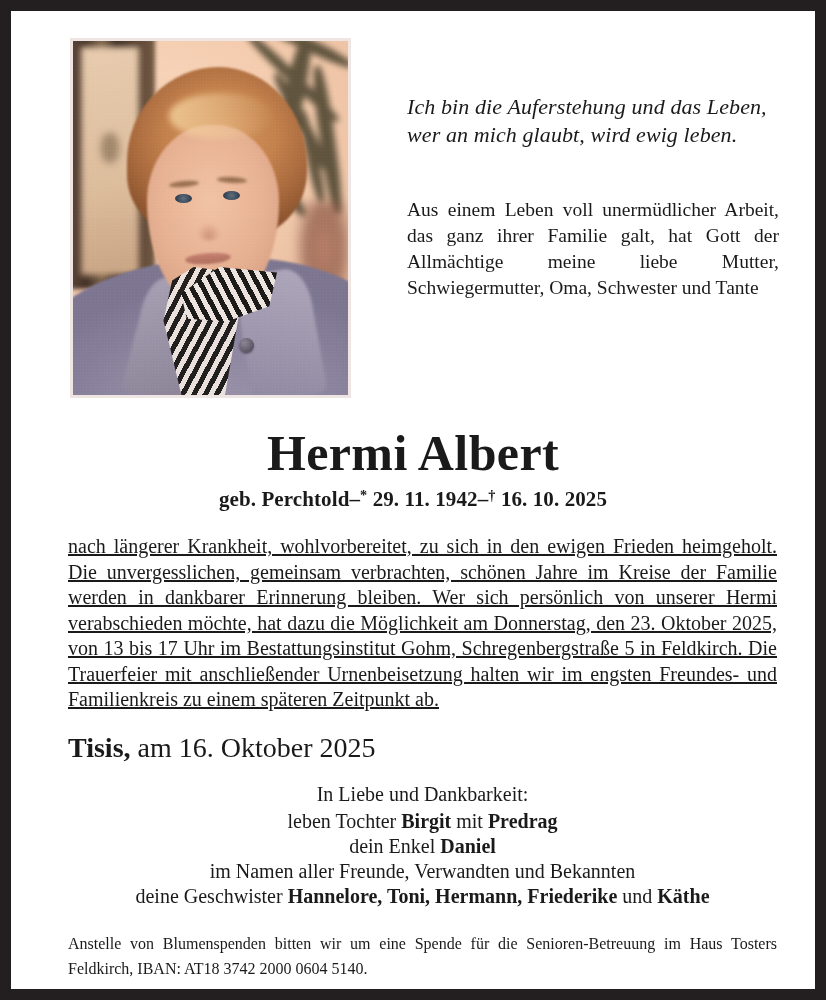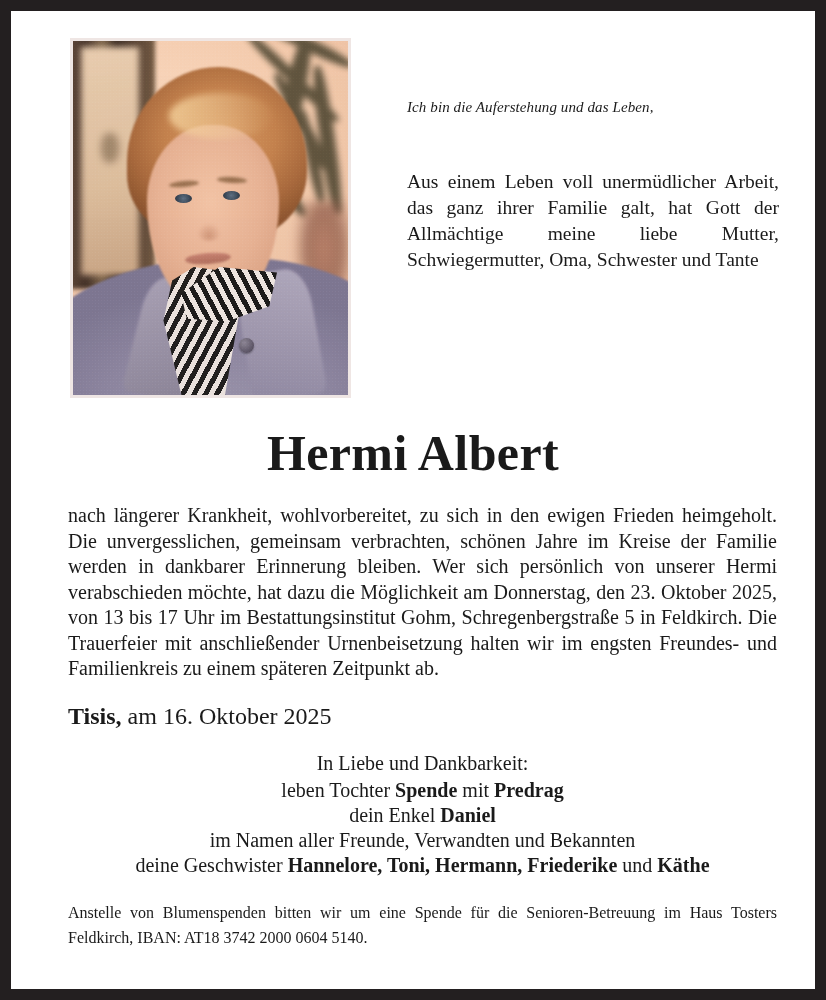--- a/index.html
+++ b/index.html
@@ -253,21 +253,21 @@
   
   .rightcol {
     position: absolute;
     left: 396px;
     top: 0;
     width: 372px;
   }
   .verse {
     margin-top: 82px;
     font-style: italic;
-    font-size: 15px;
+    font-size: 22px;
     line-height: 28px;
     letter-spacing: .1px;
   }
   .intro {
     margin-top: 48px;
     font-size: 19.5px;
     line-height: 26px;
     text-align: justify;
     text-justify: inter-word;
   }
@@ -297,24 +297,25 @@
   
   .body-wrap {
     padding: 0 38px 0 57px;
   }
   .obit {
     margin-top: 22px;
     font-size: 20px;
     line-height: 25.5px;
     text-align: justify;
     text-justify: inter-word;
+    text-decoration: underline;
   }
   .place-line {
     margin-top: 22px;
-    font-size: 24px;
+    font-size: 28px;
     line-height: 25px;
   }
   .place-line b { font-weight: bold; }
 
   .thanks {
     margin-top: 22px;
     text-align: center;
     font-size: 20px;
     line-height: 25px;
   }
@@ -383,43 +384,47 @@
           <div class="ph-scarf2"></div>
 
           <div class="ph-tint"></div>
           <div class="ph-grain"></div>
         </div>
       </div>
 
       <div class="rightcol">
         <div class="verse">
           <div>Ich bin die Auferstehung und das Leben,</div>
+          <div>wer an mich glaubt, wird ewig leben.</div>
         </div>
         <div class="intro">Aus einem Leben voll unermüdlicher Arbeit, das ganz ihrer Familie galt, hat Gott der Allmächtige meine liebe Mutter, Schwiegermutter, Oma, Schwester und Tante</div>
       </div>
 
     </div>
 
     <div class="name">Hermi Albert</div>
 
+    <div class="dates">
+      <span>geb. Perchtold</span><span>–</span><sup>*</sup>&nbsp;<span>29. 11. 1942</span><span>–</span><sup>†</sup>&nbsp;<span>16. 10. 2025</span>
+    </div>
 
     <div class="body-wrap">
 
       <div class="obit">nach längerer Krankheit, wohlvorbereitet, zu sich in den ewigen Frieden heimgeholt. Die unvergesslichen, gemeinsam verbrachten, schönen Jahre im Kreise der Familie werden in dankbarer Erinnerung bleiben. Wer sich persönlich von unserer Hermi verabschieden möchte, hat dazu die Möglichkeit am Donnerstag, den 23. Oktober 2025, von 13 bis 17 Uhr im Bestattungsinstitut Gohm, Schregenbergstraße 5 in Feldkirch. Die Trauerfeier mit anschließender Urnenbeisetzung halten wir im engsten Freundes- und Familienkreis zu einem späteren Zeitpunkt ab.</div>
 
       <div class="place-line">
         <b>Tisis,</b>
         <span>am 16. Oktober 2025</span>
       </div>
 
       <div class="thanks">In Liebe und Dankbarkeit:</div>
 
       <div class="family">
         <div class="row">
-          <span>leben Tochter </span><b>Spende</b><span> mit </span><b>Predrag</b>
+          <span>leben Tochter </span><b>Birgit</b><span> mit </span><b>Predrag</b>
         </div>
         <div class="row">
           <span>dein Enkel </span><b>Daniel</b>
         </div>
         <div class="row">im Namen aller Freunde, Verwandten und Bekannten</div>
         <div class="row">
           <span>deine Geschwister </span><b>Hannelore, Toni, Hermann, Friederike</b><span> und </span><b>Käthe</b>
         </div>
       </div>
 

